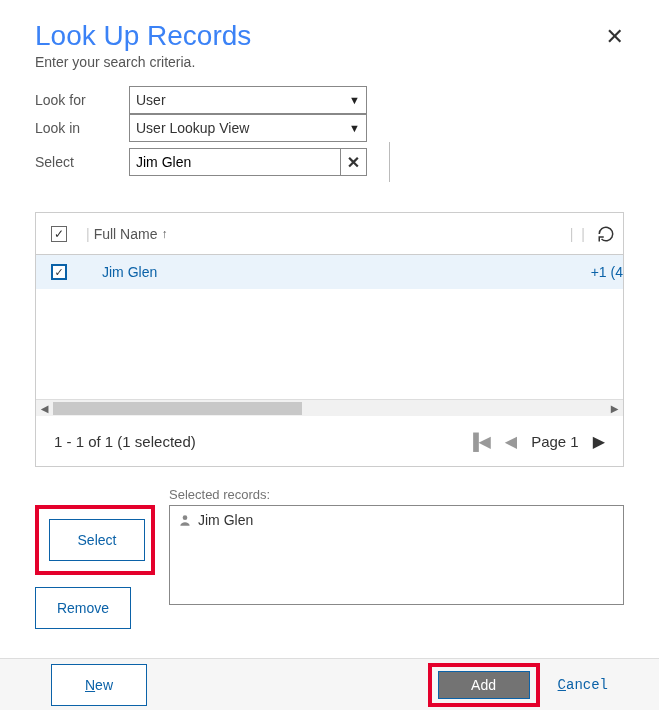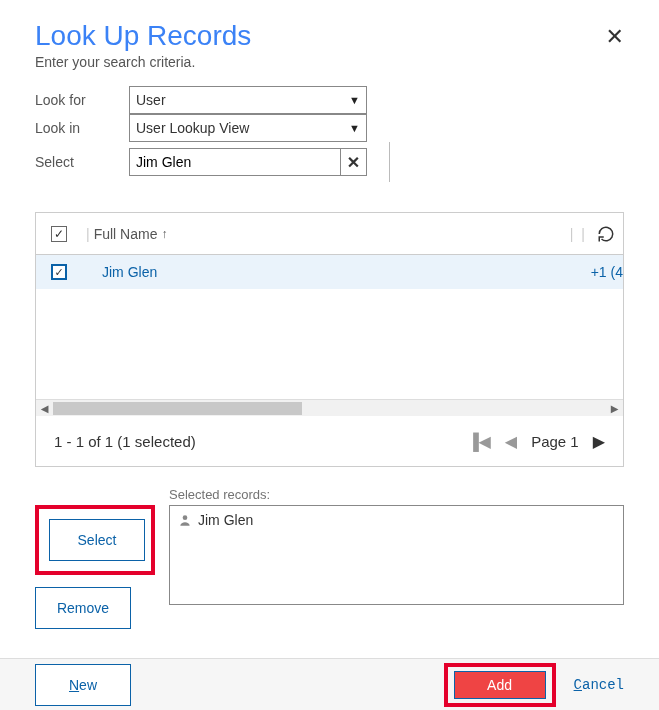--- a/index.html
+++ b/index.html
@@ -119,26 +119,26 @@
       flex:1; border: 1px solid #888; min-height: 100px; padding: 6px 8px;
       display:flex; flex-direction:column; gap:4px;
     }
     .selected-item { display:flex; align-items:center; gap:6px; color:#333; }
     .person-icon { width:14px; height:14px; display:inline-block; }
 
     .footer {
       position:absolute; bottom:0; left:0; right:0;
       background:#f6f6f6; border-top:1px solid #ddd;
       height: 52px; display:flex; align-items:center; justify-content:space-between;
-      padding: 0 35px;
+      padding: 0 51px;
     }
     .footer-right { display:flex; align-items:center; gap: 18px; }
     .add-highlight { border: 4px solid #e4002b; padding: 4px 6px; }
     .primary-btn {
-      background:#ef4444; color:#fff; border:1px solid #0b62a8;
+      background:#737373; color:#fff; border:1px solid #0b62a8;
       height: 28px; width: 92px; display:flex; align-items:center; justify-content:center;
       cursor:pointer; font-size:14px;
     }
     .link-btn { color:#0b62a8; cursor:pointer; font-size:14px;font-family:Liberation Mono, monospace; }
     .link-btn .ul { text-decoration: underline; }
   </style>
 </head>
 <body>
 
 <div class="dialog">

